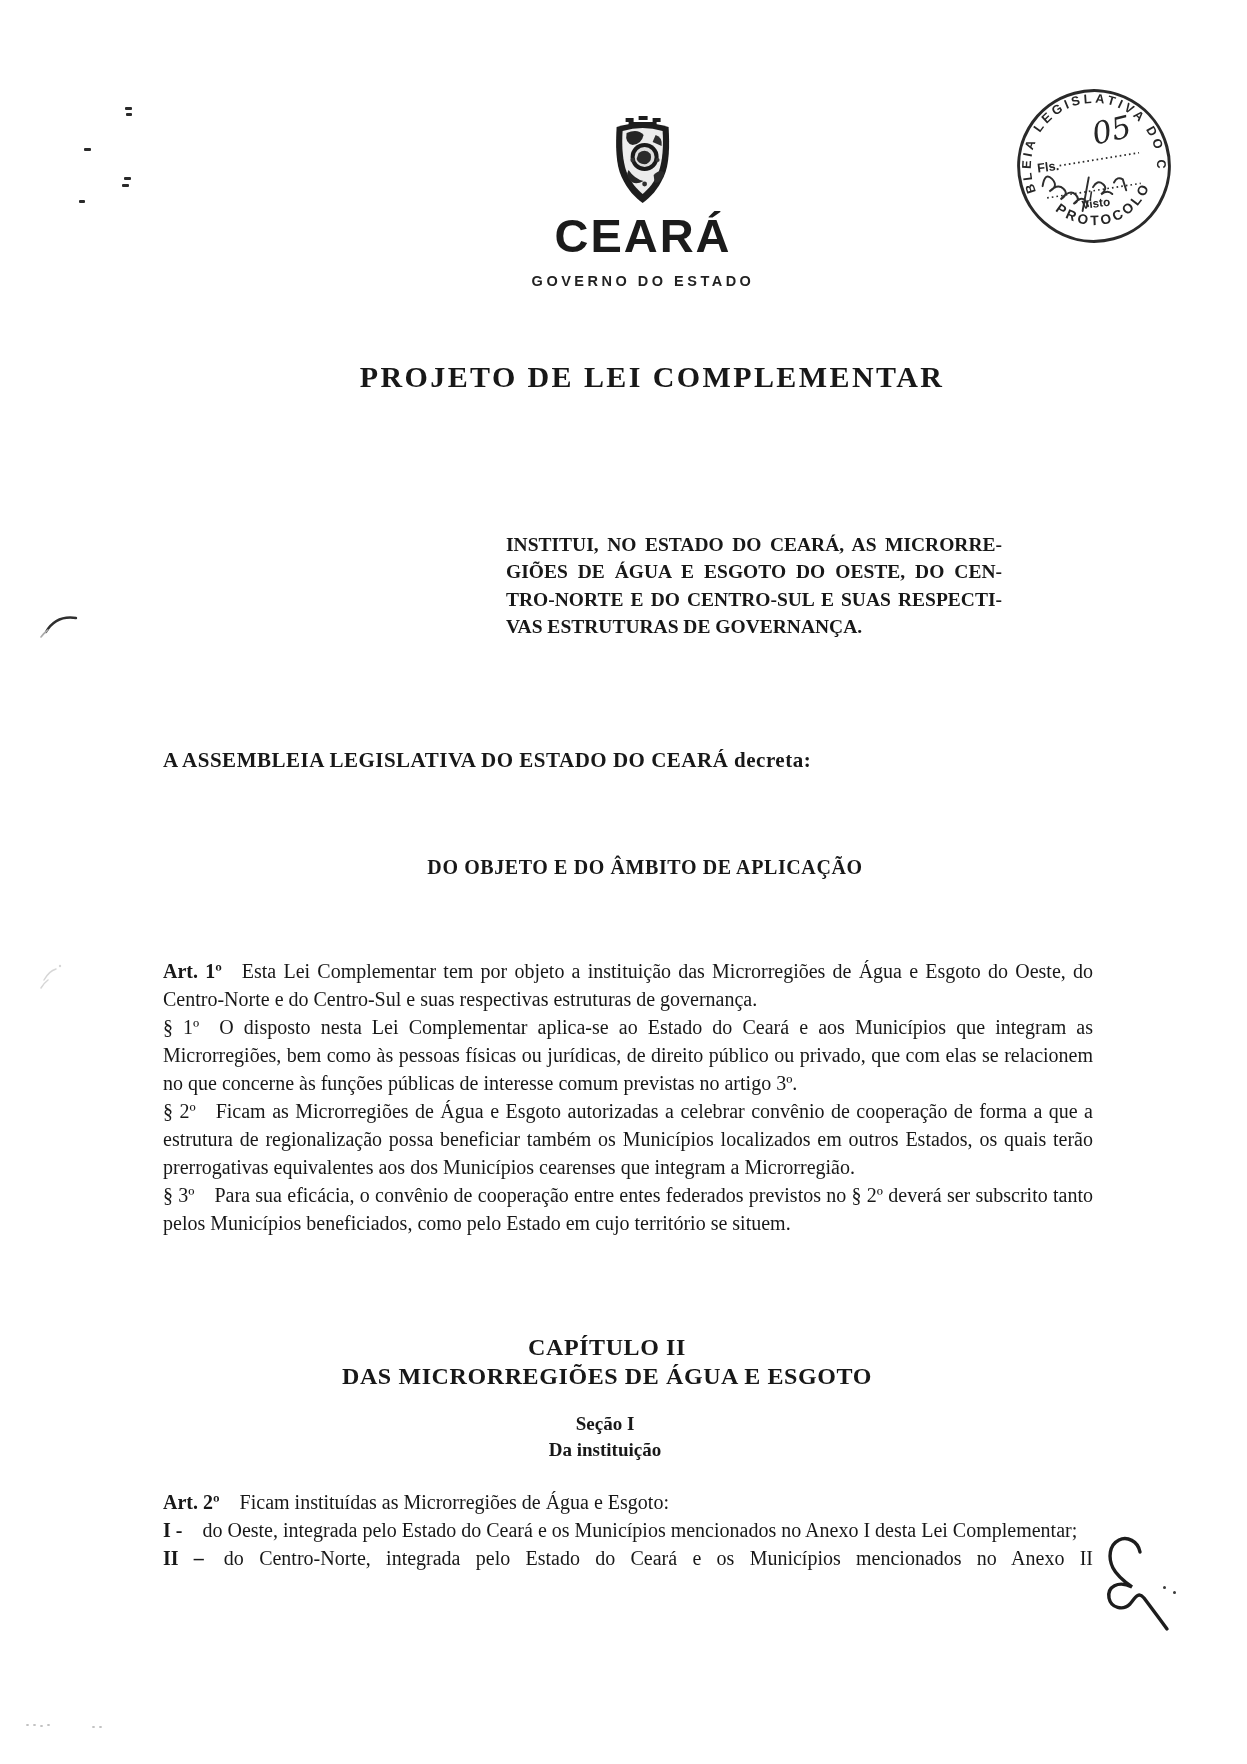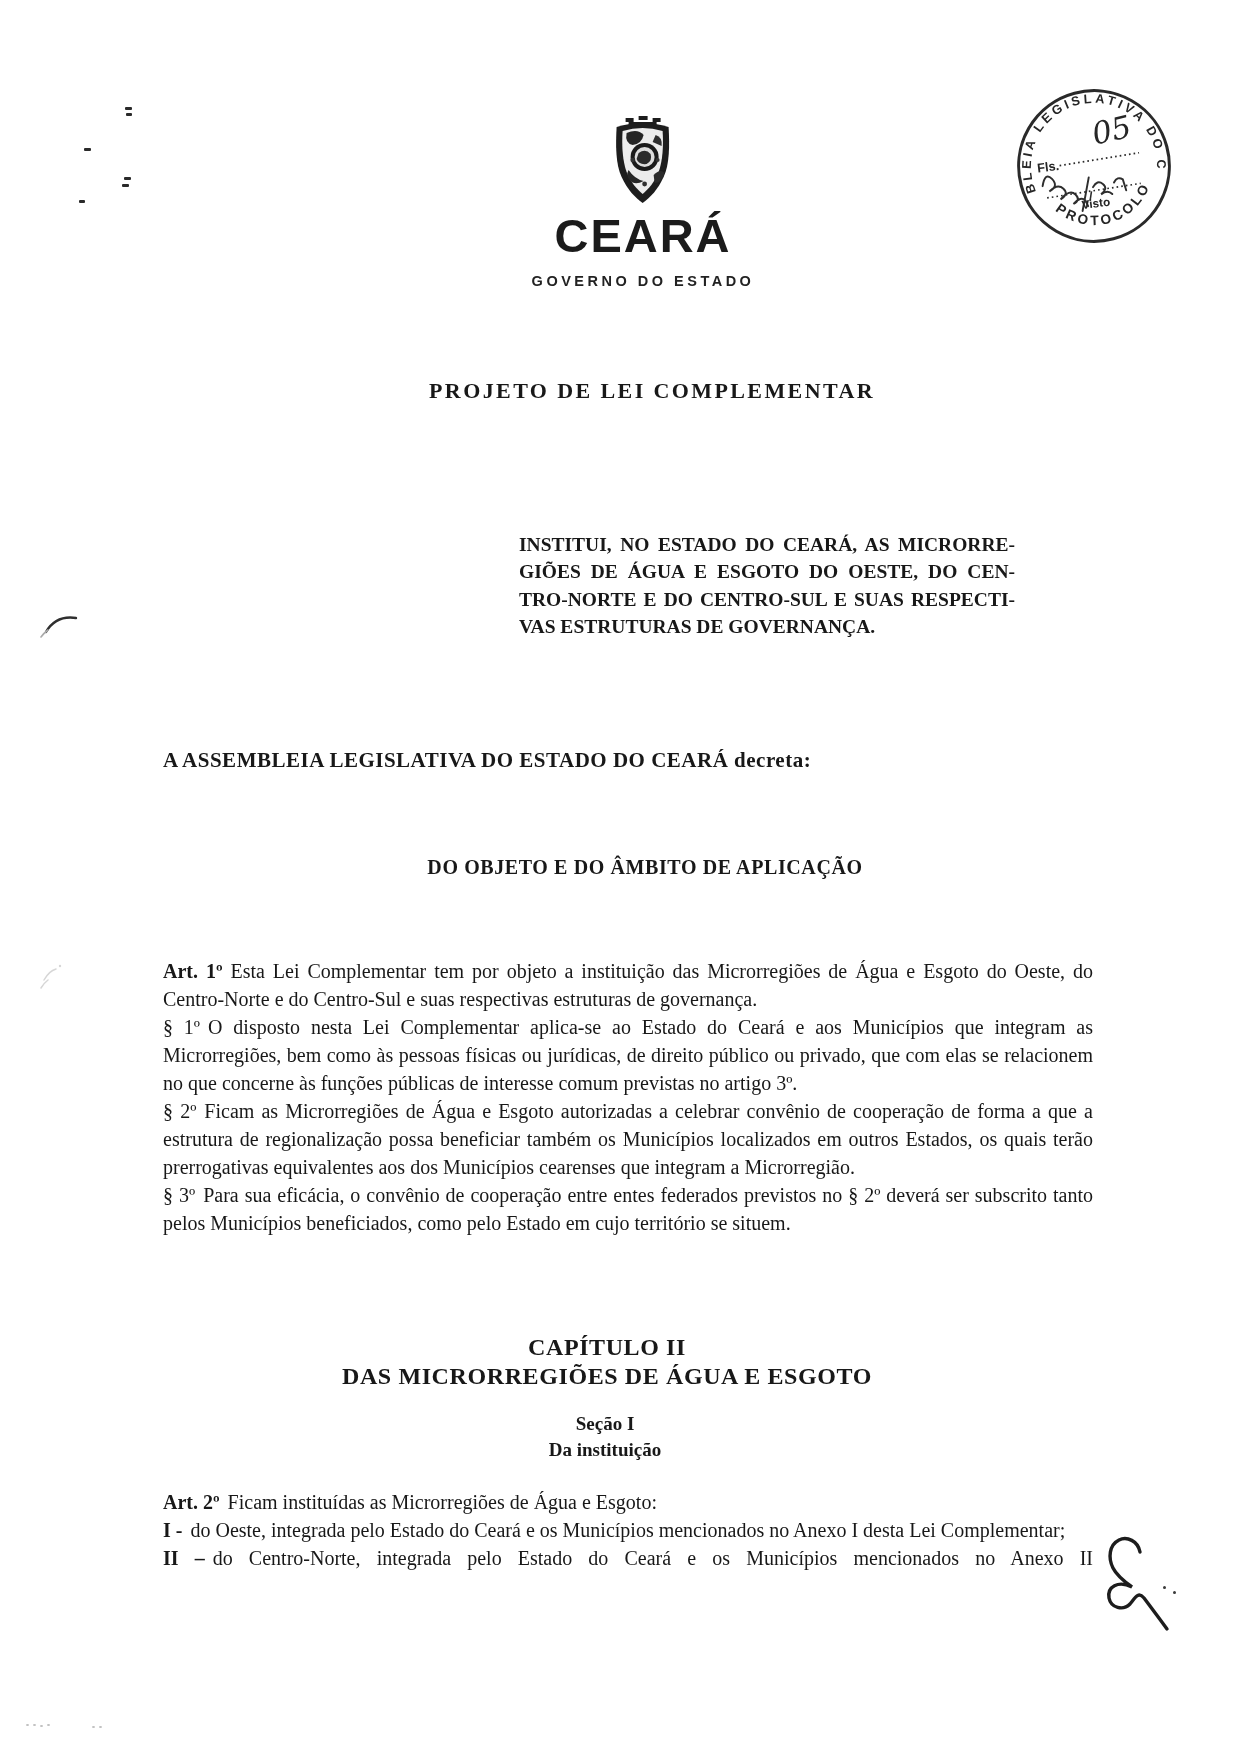--- a/index.html
+++ b/index.html
@@ -16,41 +16,41 @@
              font-size:47px;line-height:46px;letter-spacing:2px;color:#1b1b1b;margin-top:7px;}
   .logo-sub{font-family:"Liberation Sans","DejaVu Sans",sans-serif;font-weight:700;
             font-size:14.5px;letter-spacing:3.5px;color:#222;margin-top:14px;}
 
   
   .stamp{position:absolute;left:1010px;top:82px;}
   .stamp text{fill:#262626;}
   .stamp .arc{font-family:"Liberation Sans","DejaVu Sans",sans-serif;font-weight:700;}
   .stamp .hand{font-family:"DejaVu Serif",serif;font-style:italic;}
 
-  .title{position:absolute;left:652px;top:378px;transform:translateX(-50%);
-         font-weight:700;font-size:22px;letter-spacing:2.4px;white-space:nowrap;}
+  .title{position:absolute;left:652px;top:360px;transform:translateX(-50%);
+         font-weight:700;font-size:30px;letter-spacing:2.4px;white-space:nowrap;}
 
-  .ementa{position:absolute;left:519px;top:531px;width:496px;font-weight:700;
+  .ementa{position:absolute;left:506px;top:531px;width:496px;font-weight:700;
           font-size:19.5px;line-height:27.4px;}
   .ementa .just{text-align:justify;text-align-last:justify;}
 
   .preamble{position:absolute;left:163px;top:748px;font-weight:700;font-size:21px;
             letter-spacing:.5px;white-space:nowrap;}
 
   .chapter,.section{position:absolute;transform:translateX(-50%);text-align:center;
             font-weight:700;white-space:nowrap;}
   .ch1{left:645px;top:853px;font-size:20px;line-height:29px;letter-spacing:.6px;}
   .ch2{left:607px;top:1333px;font-size:24px;line-height:29px;letter-spacing:.6px;}
   .sec1{left:605px;top:1411px;font-size:19px;line-height:26px;text-align:center;}
 
   .body{position:absolute;left:163px;width:930px;font-size:20px;line-height:28px;}
   .body p{margin:0;text-align:justify;}
   .b1{top:957px;}
   .b2{top:1488px;}
-  .lb{margin-right:8px;}
+  .lb{margin-right:20px;}
   .b{font-weight:700;}
   .force-just{text-align-last:justify;}
 
   .squiggle{position:absolute;left:1096px;top:1532px;}
   .dot{position:absolute;background:#3a3a3a;border-radius:50%;}
   .fdot{position:absolute;background:#9b9b9b;border-radius:50%;opacity:.65;}
   .swoosh{position:absolute;left:40px;top:602px;}
   .faintmark{position:absolute;left:38px;top:958px;opacity:.55;}
 </style>
 </head>

